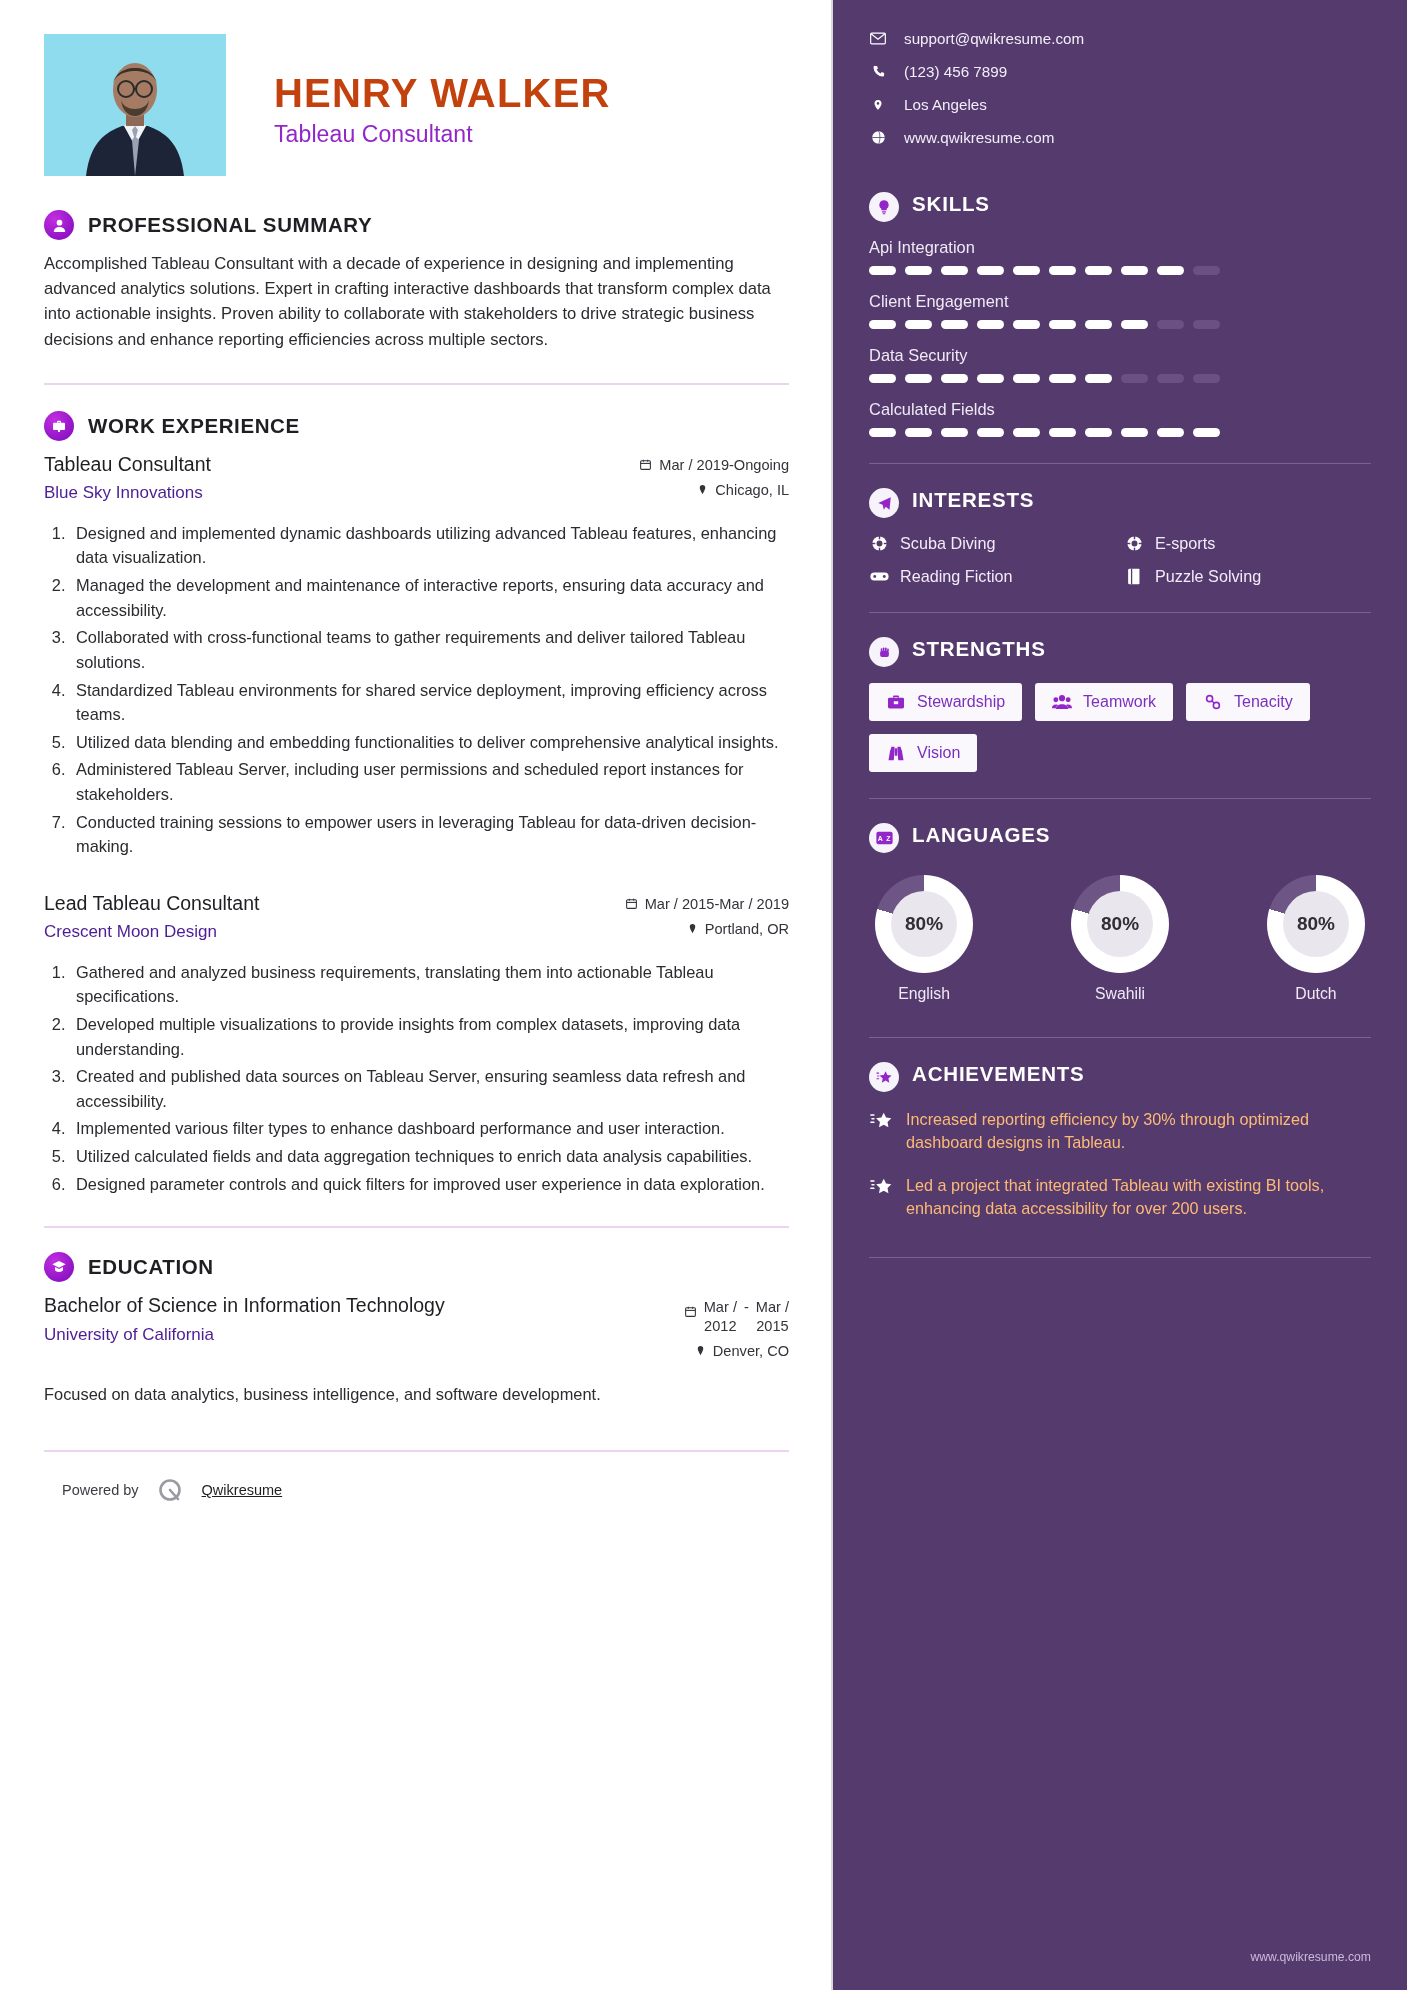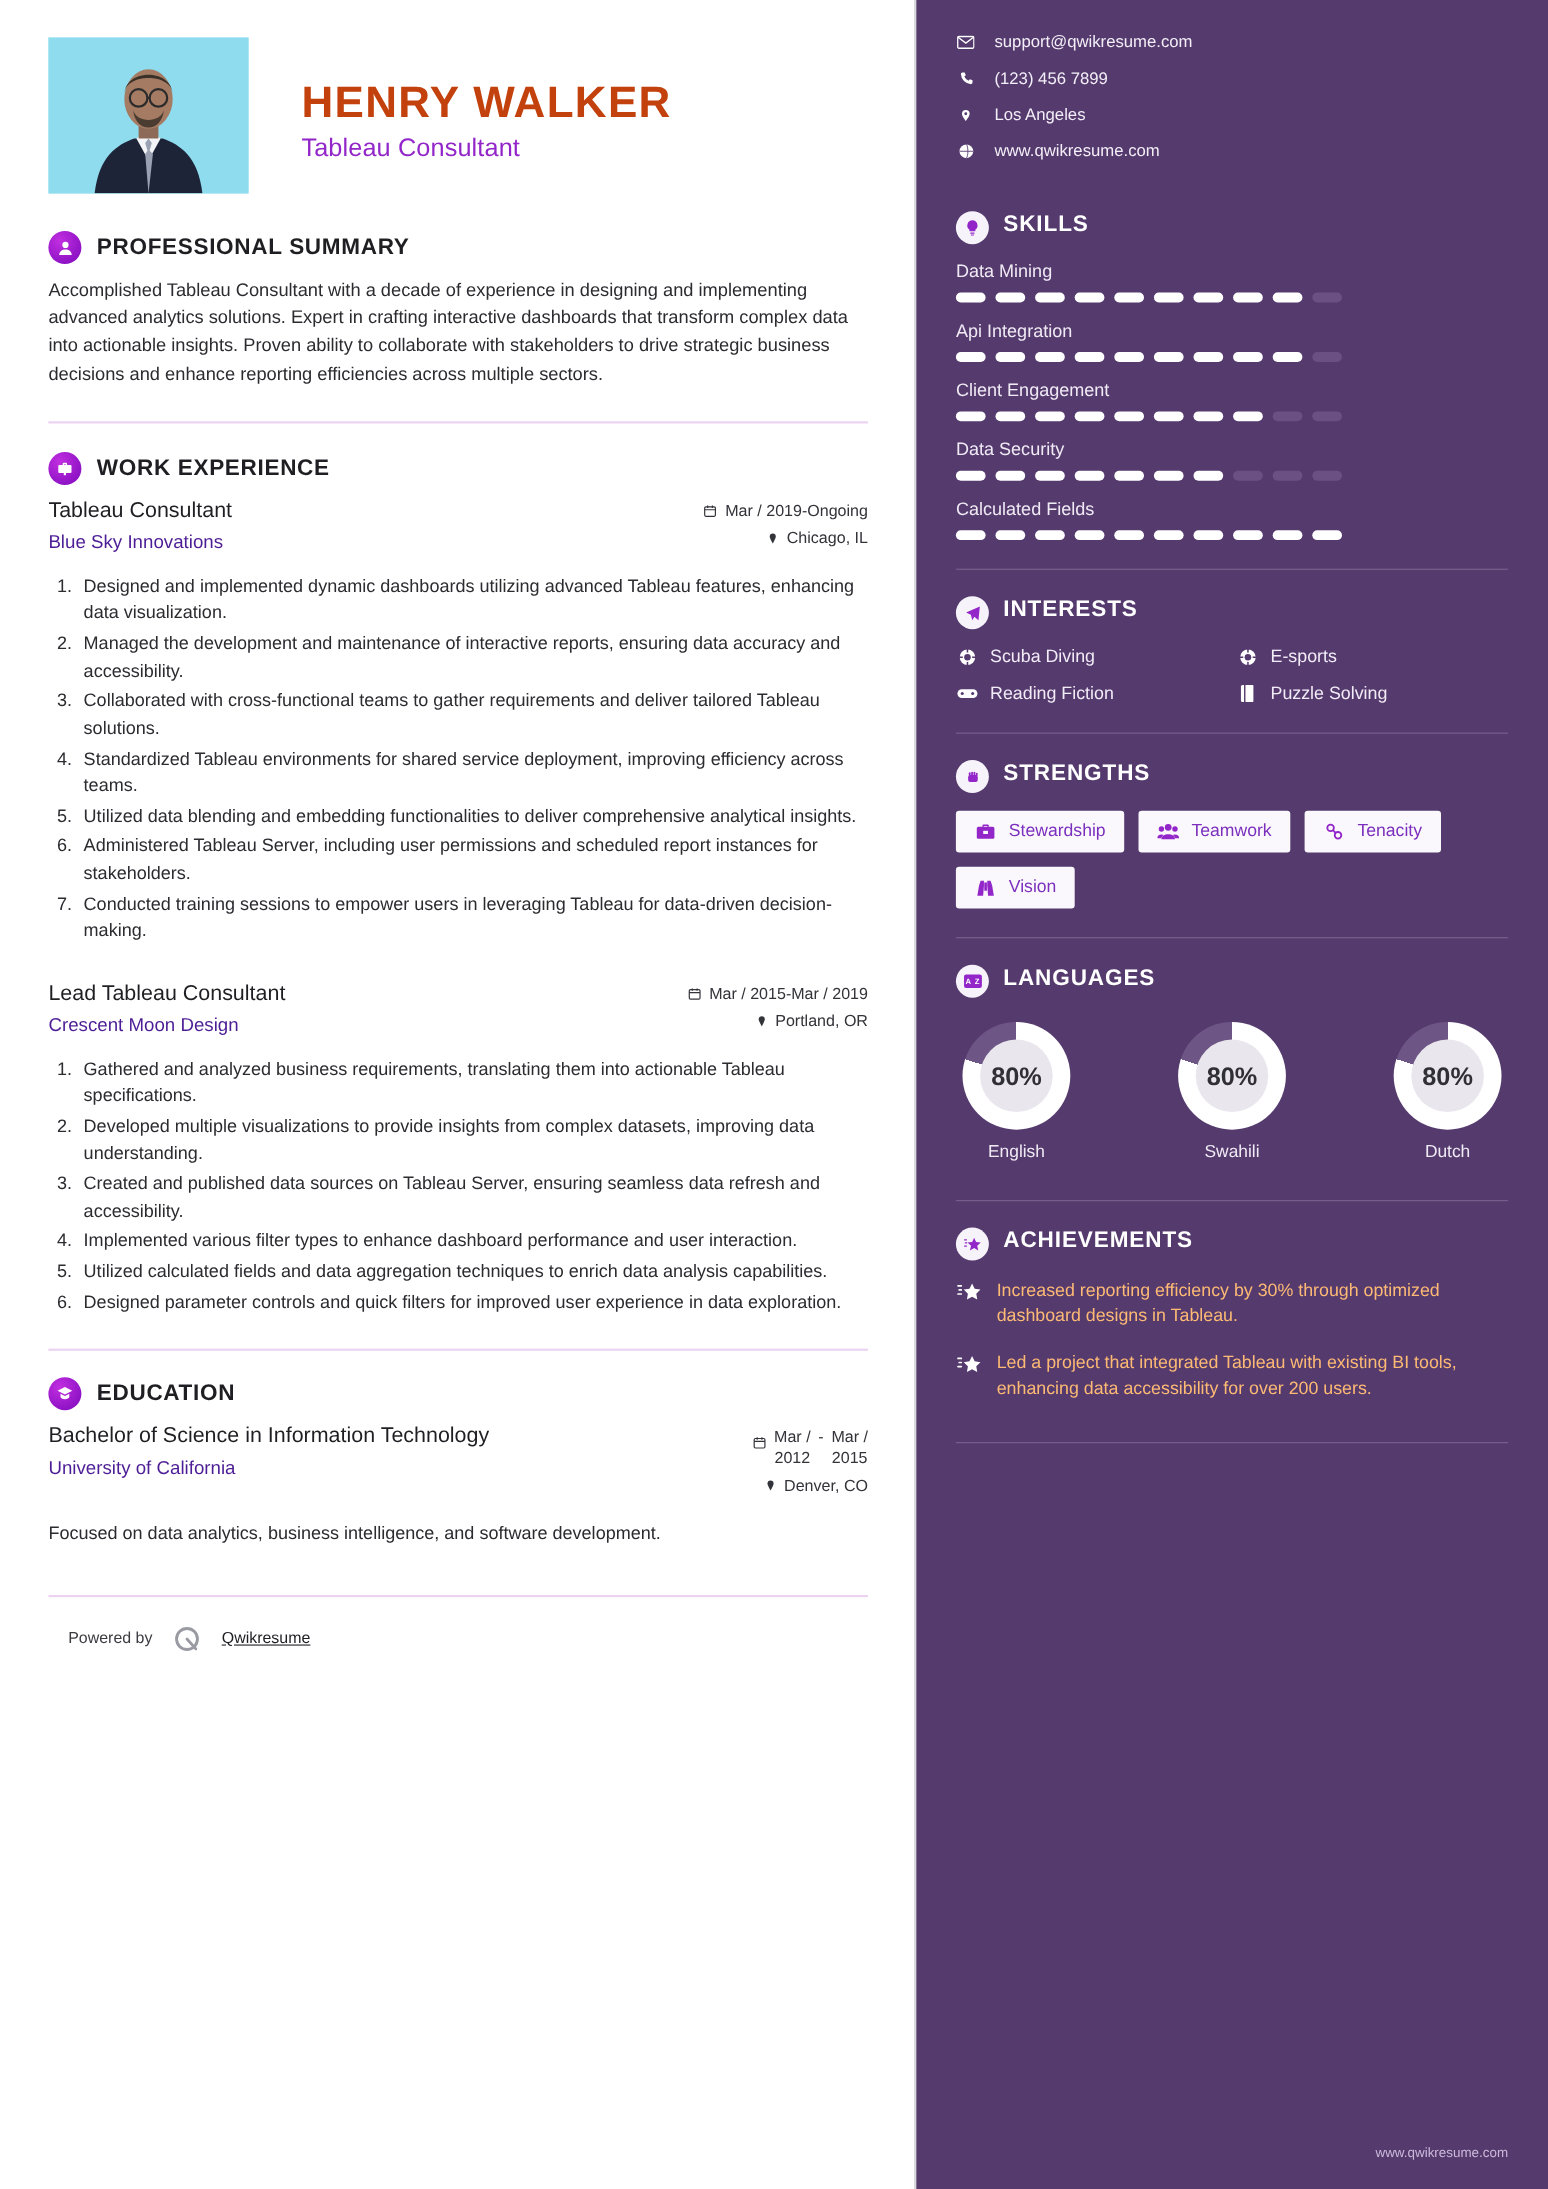--- a/index.html
+++ b/index.html
@@ -291,21 +291,21 @@
     border-radius: 50%;
     position: relative;
     display:flex; align-items:center; justify-content:center;
     margin: 0 auto;
   }
   .ring-inner {
     width: 66px; height: 66px;
     border-radius: 50%;
     background: #e9e6ed;
     display:flex; align-items:center; justify-content:center;
-    font-size: 23px;
+    font-size: 19px;
     font-weight: 700;
     color: #2f2f35;
     position: relative;
     z-index: 2;
   }
   .lang-name {
     font-size: 15.8px;
     color: #f0eaf5;
     margin-top: 12px;
   }
@@ -588,35 +588,20 @@
           <svg width="16" height="16" viewBox="0 0 24 24" fill="#9226c9">
             <path d="M12 2a7 7 0 0 0-4 12.7V17h8v-2.3A7 7 0 0 0 12 2z"></path>
             <rect x="9" y="18.4" width="6" height="1.9" rx="0.9"></rect>
             <rect x="9.8" y="21.2" width="4.4" height="1.6" rx="0.8"></rect>
           </svg>
         </span>
         <span class="rsec-title">SKILLS</span>
       </div>
 
       <div class="skill">
-        <div class="skill-name">Data Mining</div>
-        <div class="dots">
-            <span class="dot on"></span>
-            <span class="dot on"></span>
-            <span class="dot on"></span>
-            <span class="dot on"></span>
-            <span class="dot on"></span>
-            <span class="dot on"></span>
-            <span class="dot on"></span>
-            <span class="dot on"></span>
-            <span class="dot on"></span>
-            <span class="dot"></span>
-          </div>
-      </div>
-      <div class="skill">
         <div class="skill-name">Api Integration</div>
         <div class="dots">
             <span class="dot on"></span>
             <span class="dot on"></span>
             <span class="dot on"></span>
             <span class="dot on"></span>
             <span class="dot on"></span>
             <span class="dot on"></span>
             <span class="dot on"></span>
             <span class="dot on"></span>

